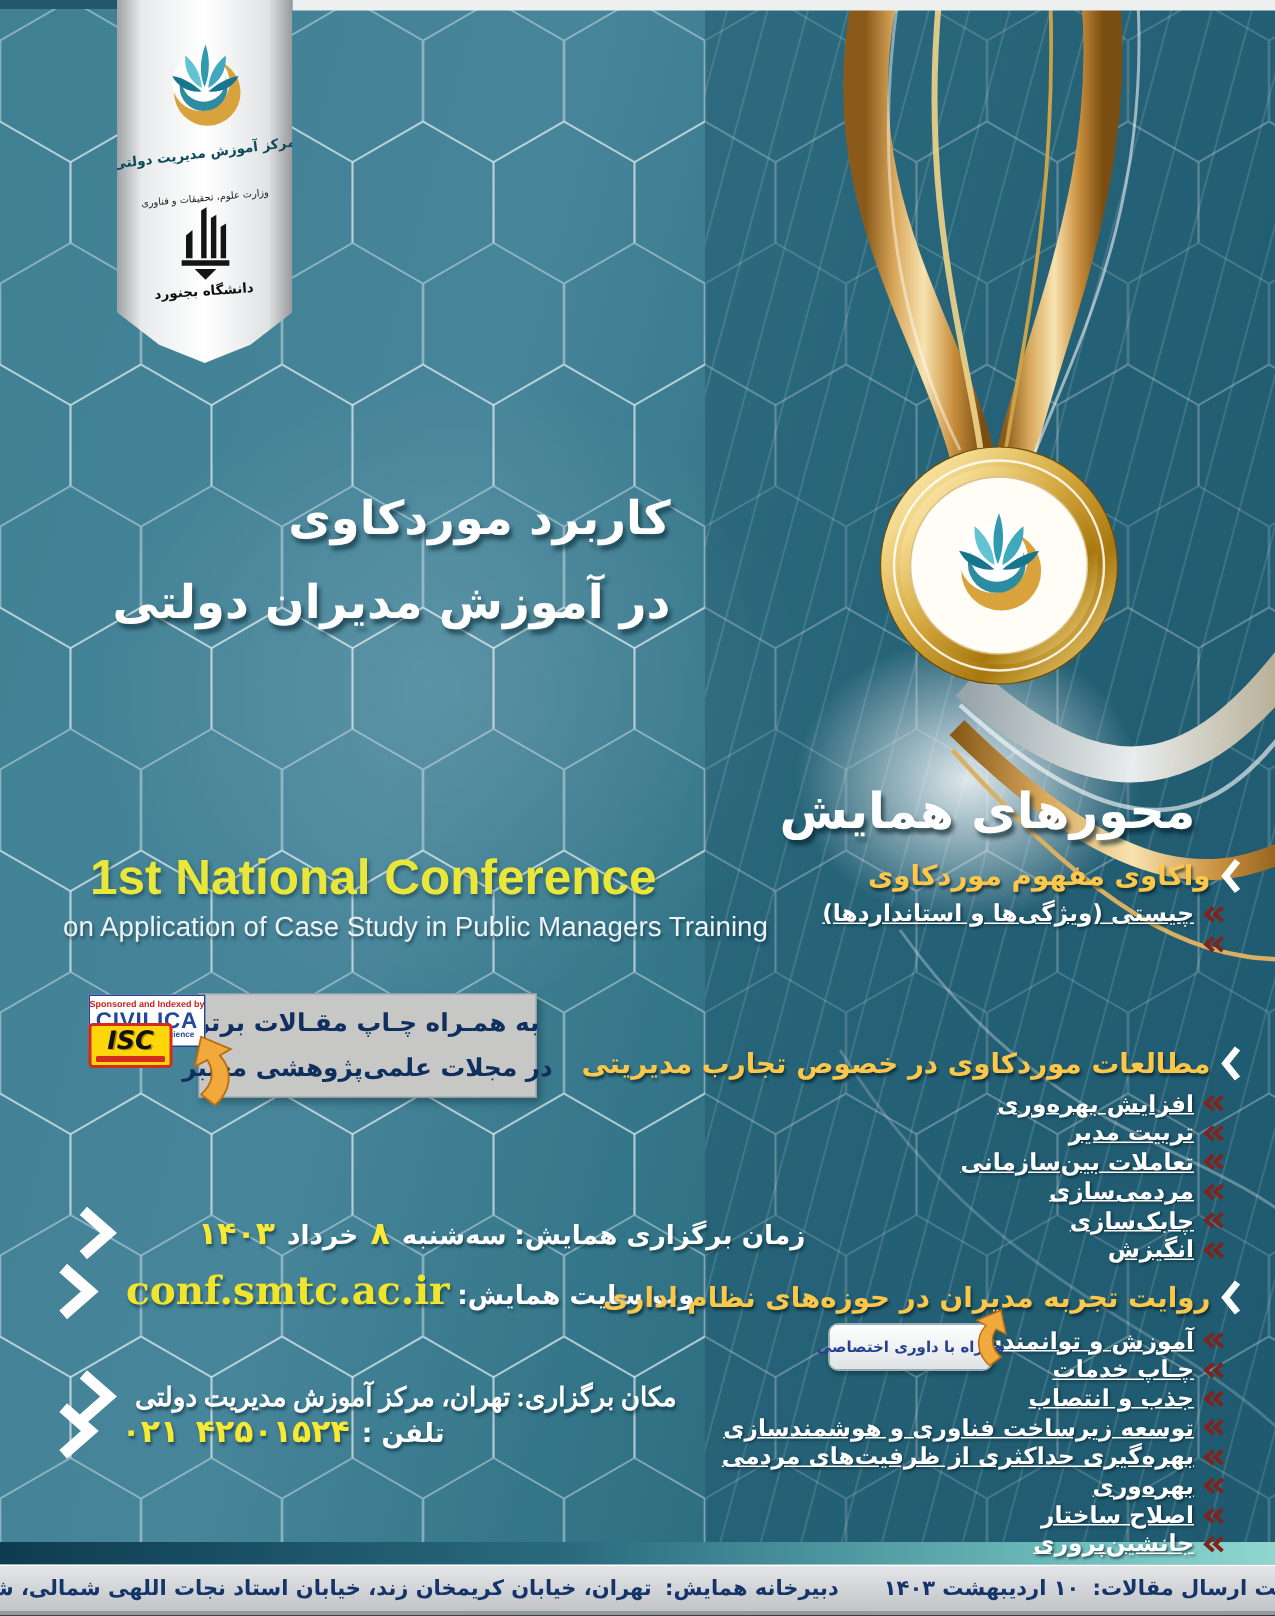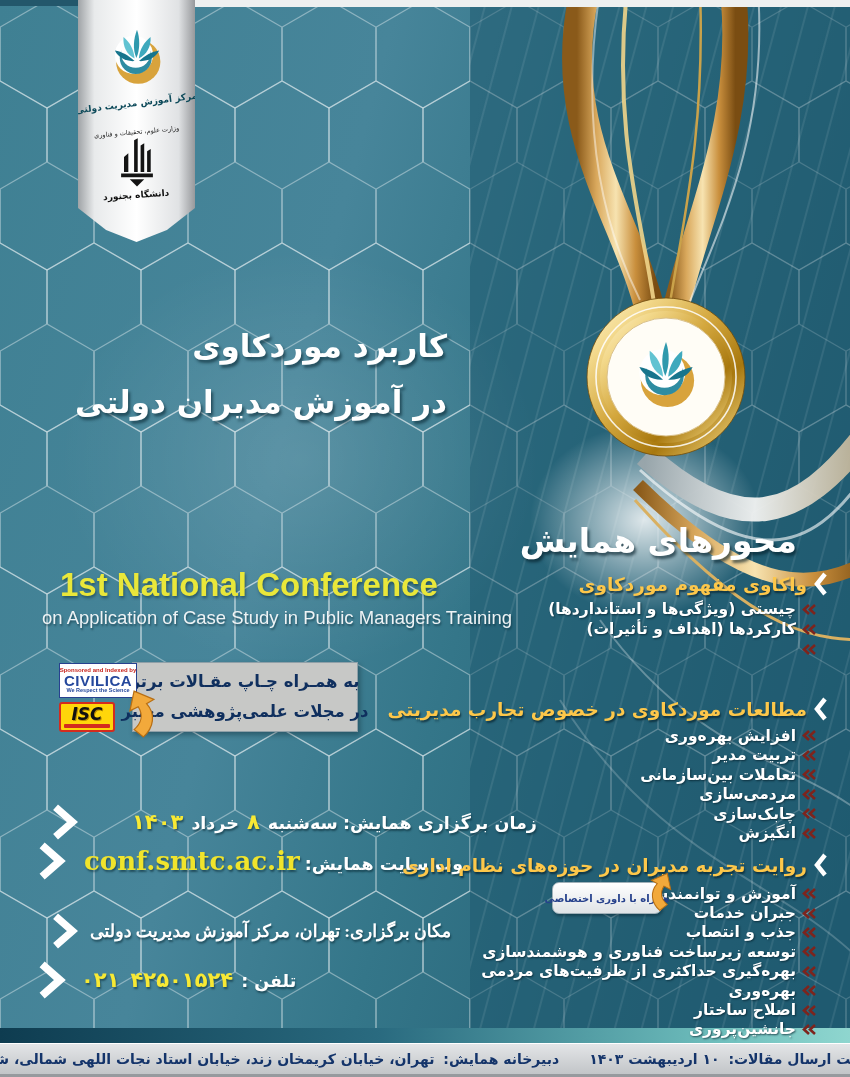--- a/index.html
+++ b/index.html
@@ -33,55 +33,55 @@
   
   .en-block{left:42px;top:566px;width:470px;z-index:4;font-family:"Liberation Sans",sans-serif;}
   .en-l1{font-size:33px;font-weight:bold;color:#e9e73a;margin-left:18px;text-shadow:1px 2px 3px rgba(6,36,48,.5);}
   .en-l2{font-size:18.5px;color:#eef3f5;margin-top:3px;text-shadow:1px 2px 2px rgba(6,36,48,.5);}
   
   .civilica-box{left:59px;top:663px;width:78px;height:35px;background:#ffffff;border:1px solid #27418f;
     z-index:6;display:flex;flex-direction:column;align-items:center;justify-content:center;line-height:1;box-sizing:border-box;}
   .civ-top{font-size:6px;font-weight:bold;color:#c7241d;font-family:"Liberation Sans",sans-serif;white-space:nowrap;}
   .civ-name{font-size:15px;font-weight:bold;color:#24479c;letter-spacing:.5px;font-family:"Liberation Sans",sans-serif;}
   .civ-sub{font-size:5.5px;font-weight:bold;color:#24479c;font-family:"Liberation Sans",sans-serif;white-space:nowrap;}
-  .isc-box{left:59px;top:702px;width:56px;height:30px;background:#ffd60a;border:2px solid #d42b1e;border-radius:3px;
+  .isc-box{left:59px;top:682px;width:56px;height:30px;background:#ffd60a;border:2px solid #d42b1e;border-radius:3px;
     z-index:6;display:flex;flex-direction:column;align-items:center;justify-content:center;box-sizing:border-box;}
   .isc-label{font-size:17px;font-weight:bold;font-style:italic;color:#111;line-height:1;
     text-shadow:1px 1px 0 #b98b00;}
   .isc-strip{width:46px;height:4px;background:#d42b1e;border-radius:1px;margin-top:1px;}
   .note-box{left:132px;top:662px;width:224px;height:68px;background:#c7c8c6;border:1px solid #8fa0a8;
     box-shadow:2px 3px 5px rgba(0,20,30,.35);z-index:5;direction:rtl;
     display:flex;flex-direction:column;justify-content:center;align-items:center;}
   .note-line{font-size:16.5px;font-weight:bold;color:#0f2f5e;line-height:30px;white-space:nowrap;}
   .sponsor-arrow{left:106px;top:690px;z-index:7;}
   
   .info-row{display:flex;align-items:center;z-index:4;}
   .info-row .txt{direction:rtl;margin-left:12px;white-space:nowrap;text-shadow:1px 2px 2px rgba(6,36,48,.55);}
   .lbl{font-size:17.5px;font-weight:bold;color:#ffffff;}
   .val-w{font-size:17.5px;font-weight:bold;color:#ffffff;}
   .val-y{font-size:21px;font-weight:bold;color:#f8e934;margin:0 3px;}
   .url{font-size:26px;font-weight:bold;color:#f0e42c;font-family:"DejaVu Serif",serif;margin-left:6px;}
   .phone-num{letter-spacing:2px;}
   .row-date{left:50px;top:803px;gap:39px;}
   .row-web{left:36px;top:841px;}
   .row-venue{left:50px;top:912px;font-family:Liberation Serif, serif;}
-  .row-phone{left:36px;top:960px;align-items:center;}
+  .row-phone{left:36px;top:934px;align-items:center;}
   
   .topics-title{right:53px;top:521px;font-size:33px;font-weight:bold;color:#ffffff;direction:rtl;
     text-shadow:2px 3px 3px rgba(4,30,42,.65);white-space:nowrap;z-index:4;}
   .sec-header{display:flex;direction:rtl;align-items:center;gap:7px;z-index:4;}
   .sec-header .sec-txt{font-size:18.5px;font-weight:bold;color:#fdc74a;white-space:nowrap;
     text-shadow:1px 2px 2px rgba(4,30,42,.7);}
   .sec1-h{right:22px;top:572px;} .sec2-h{right:22px;top:697px;} .sec3-h{right:22px;top:853px;}
   .item-list{direction:rtl;z-index:4;}
   .sec1-i{right:33px;top:599px;} .sec2-i{right:33px;top:726px;} .sec3-i{right:33px;top:884px;}
   .titem{display:flex;direction:rtl;align-items:center;gap:6px;justify-content:flex-start;}
   .sec1-i .titem{height:20px;} .sec2-i .titem{height:19.5px;} .sec3-i .titem{height:19.4px;}
   .titem .it-txt{font-size:15.5px;font-weight:bold;color:#ffffff;white-space:nowrap;
-    text-shadow:1px 1px 2px rgba(4,30,42,.7);}
+    text-shadow:1px 1px 2px rgba(4,30,42,.7);text-decoration:underline;}
   
   .badge{left:552px;top:882px;width:108px;height:30px;background:linear-gradient(#ffffff,#dfe3e6);
     border:1px solid #9fb0b8;border-radius:7px;box-shadow:1px 2px 3px rgba(0,20,30,.4);
     display:flex;align-items:center;justify-content:center;z-index:6;}
   .badge-txt{font-size:10px;font-weight:bold;color:#26418c;direction:rtl;white-space:nowrap;}
   .badge-arrow{left:648px;top:872px;z-index:7;}
   
   .teal-strip{left:0;top:1028px;width:850px;height:15px;
     background:linear-gradient(90deg,#0e3c50,#2a6b80 45%,#6fbfbd 85%,#8fd6cf);}
   .footer{left:0;top:1043px;width:850px;height:34px;box-sizing:border-box;
@@ -290,29 +290,20 @@
         </svg>
       <span class="it-txt">چیستی (ویژگی‌ها و استانداردها)</span>
     </div>
     <div class="titem">
       <svg width="15" height="13" viewBox="0 0 15 13">
           <g fill="none" stroke="#7d241d" stroke-width="2.6">
             <polyline points="7,2 2,6.5 7,11"></polyline>
             <polyline points="13,2 8,6.5 13,11"></polyline>
           </g>
         </svg>
-      <span class="it-txt">کارکردها (اهداف و تأثیرات)</span>
-    </div>
-    <div class="titem">
-      <svg width="15" height="13" viewBox="0 0 15 13">
-          <g fill="none" stroke="#7d241d" stroke-width="2.6">
-            <polyline points="7,2 2,6.5 7,11"></polyline>
-            <polyline points="13,2 8,6.5 13,11"></polyline>
-          </g>
-        </svg>
     </div>
   </div>
 
   <div class="abs sec-header sec2-h">
     <svg width="14" height="24" viewBox="0 0 14 24">
       <polyline points="11,2 3,12 11,22" fill="none" stroke="#ffffff" stroke-width="4.5"></polyline>
       </svg>
     <span class="sec-txt">مطالعات موردکاوی در خصوص تجارب مدیریتی</span>
   </div>
   <div class="abs item-list sec2-i">
@@ -394,21 +385,21 @@
         </svg>
       <span class="it-txt">آموزش و توانمندسازی</span>
     </div>
     <div class="titem">
       <svg width="15" height="13" viewBox="0 0 15 13">
           <g fill="none" stroke="#7d241d" stroke-width="2.6">
             <polyline points="7,2 2,6.5 7,11"></polyline>
             <polyline points="13,2 8,6.5 13,11"></polyline>
           </g>
         </svg>
-      <span class="it-txt">جبران خدمات</span>
+      <span class="it-txt">چـاپ خدمات</span>
     </div>
     <div class="titem">
       <svg width="15" height="13" viewBox="0 0 15 13">
           <g fill="none" stroke="#7d241d" stroke-width="2.6">
             <polyline points="7,2 2,6.5 7,11"></polyline>
             <polyline points="13,2 8,6.5 13,11"></polyline>
           </g>
         </svg>
       <span class="it-txt">جذب و انتصاب</span>
     </div>

